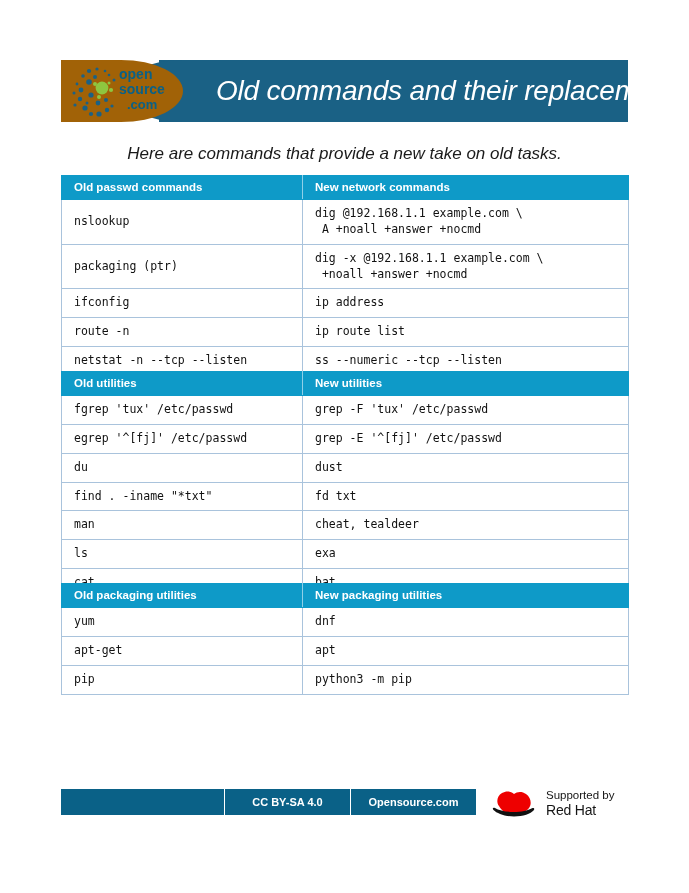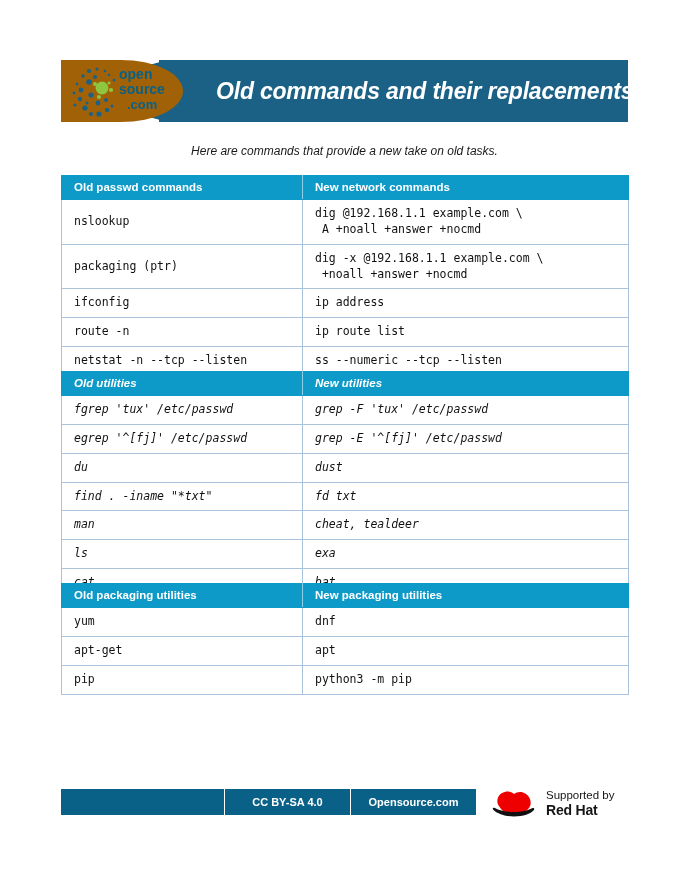--- a/index.html
+++ b/index.html
@@ -60,35 +60,35 @@
     height: 58px;
   }
   .header-title {
     position: absolute;
     left: 155px;
     top: 0;
     right: 8px;
     height: 62px;
     line-height: 62px;
     color: #ffffff;
-    font-size: 23px;
+    font-size: 28px;
     font-style: italic;
-    font-weight: bold;
+    font-weight: normal;
     letter-spacing: -0.2px;
     white-space: nowrap;
   }
 
   
   .subtitle {
     position: absolute;
     left: 61px;
     top: 144px;
     width: 567px;
     text-align: center;
-    font-size: 12px;
+    font-size: 17px;
     font-style: italic;
     color: #1a1a1a;
   }
 
   
   .tbl {
     position: absolute;
     left: 61px;
     width: 567px;
     border-collapse: collapse;
@@ -116,21 +116,21 @@
     padding: 6px 10px 6px 12px;
     font-family: "DejaVu Sans Mono", monospace;
     font-size: 11.5px;
     color: #111111;
     vertical-align: middle;
     white-space: pre;
     line-height: 1.38;
   }
 
   .t1 { top: 175px; }
-  .t2 { top: 371px; font-style: italic; }
+  .t2 { top: 371px; }
   .t3 { top: 583px; }
 
   
   .footer {
     position: absolute;
     left: 61px;
     top: 789px;
     width: 567px;
     height: 26px;
   }
@@ -173,21 +173,21 @@
     height: 34px;
   }
   .rh-text {
     position: absolute;
     left: 60px;
     top: 3px;
     width: 90px;
     color: #151515;
   }
   .rh-line1 { font-size: 11.5px; line-height: 14px; }
-  .rh-line2 { font-size: 14px; font-weight: bold; line-height: 16px; letter-spacing: -0.2px; }
+  .rh-line2 { font-size: 14px; font-weight: normal; line-height: 16px; letter-spacing: -0.2px; }
 </style>
 </head>
 <body>
 
 <div class="header">
   <div class="header-bar"></div>
   <div class="header-swoosh"></div>
   <div class="header-logo-plate">
     <div class="logo-wrap">
       <svg viewBox="0 0 112 58" width="112" height="58">

